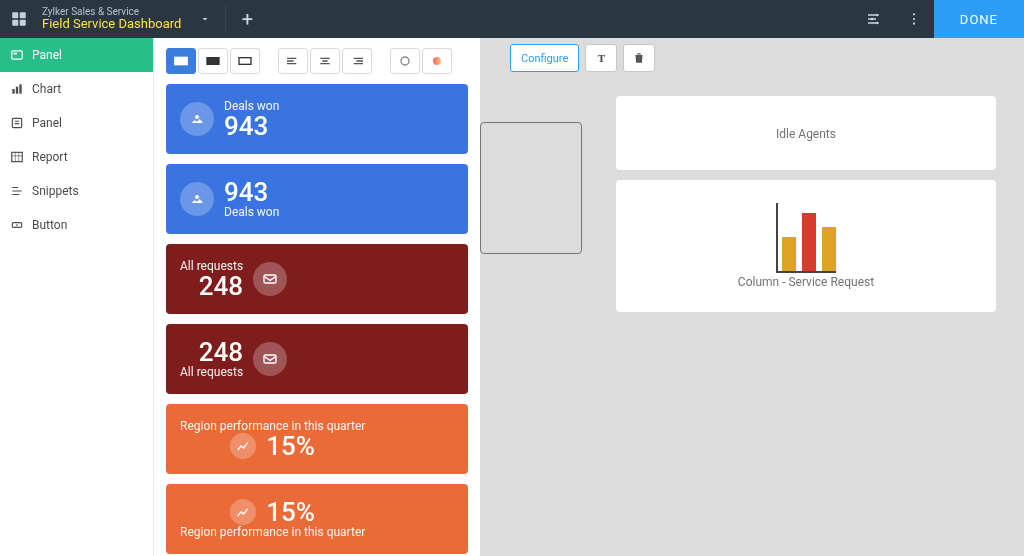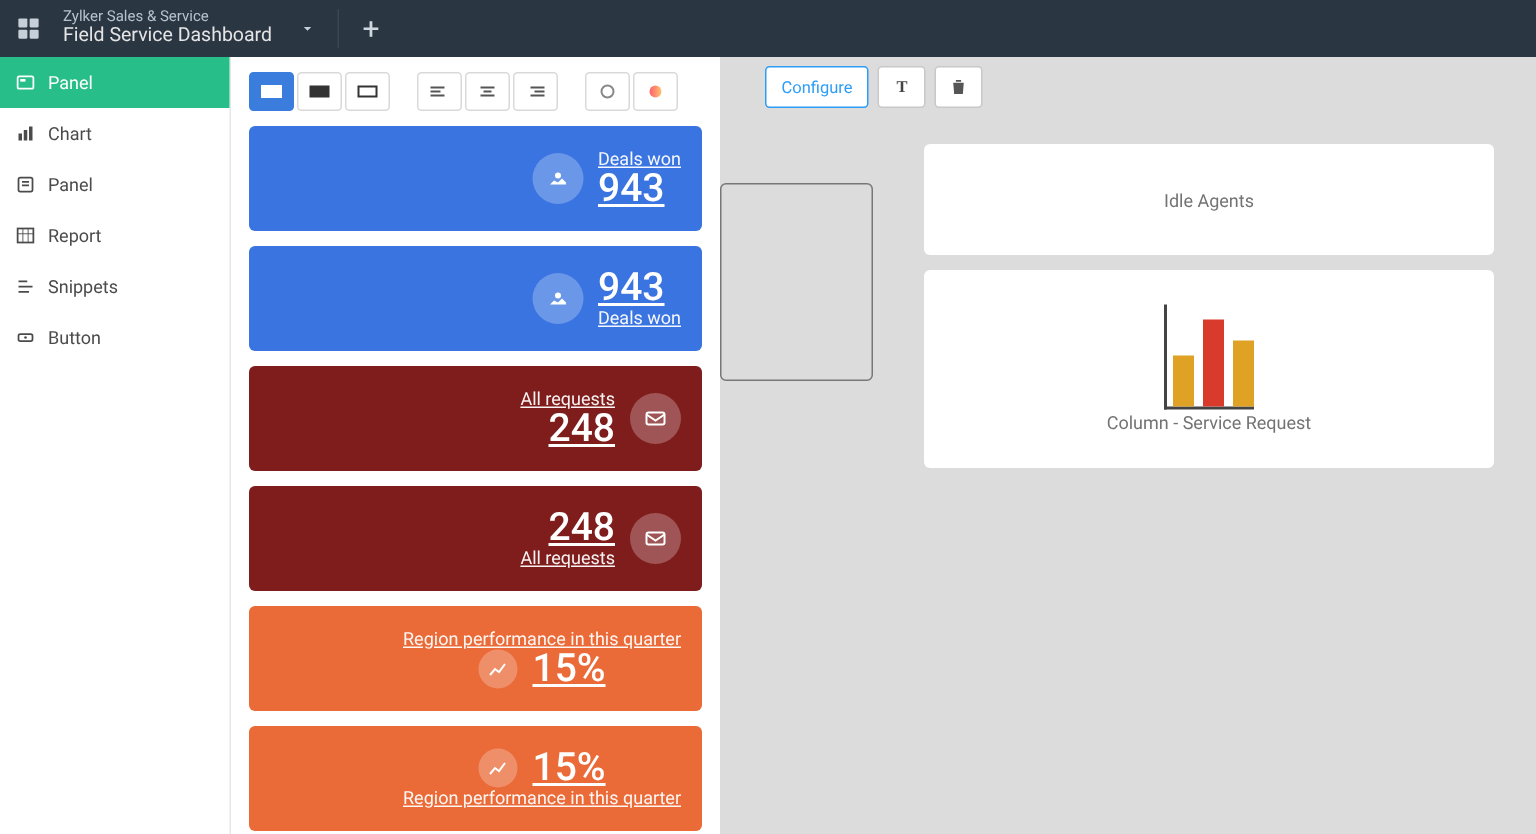--- a/index.html
+++ b/index.html
@@ -5,21 +5,21 @@
   * { box-sizing: border-box; margin: 0; padding: 0; font-family: -apple-system, BlinkMacSystemFont, "Segoe UI", Roboto, sans-serif; }
   html, body { width: 1024px; height: 556px; overflow: hidden; background: #e5e5e5; }
 
   
   .topbar { height: 38px; background: #2b3643; display: flex; align-items: center; color: #fff; }
   .topbar-left { display: flex; align-items: center; height: 100%; }
   .dash-icon { width: 38px; height: 38px; display:flex; align-items:center; justify-content:center; }
   .dash-icon svg { width: 18px; height: 18px; fill: #c7d0d9; }
   .titleblock { padding: 2px 10px 2px 4px; line-height: 1.1; }
   .titleblock .org { font-size: 10px; color: #b6c2cc; }
-  .titleblock .dash { font-size: 13px; color: #e5e5e5; }
+  .titleblock .dash { font-size: 13px; color: #fde047; }
   .chev { width: 28px; height: 28px; display:flex; align-items:center; justify-content:center; cursor:pointer; }
   .chev svg { width: 12px; height: 12px; fill: #c7d0d9; }
   .vline { width:1px; height:26px; background:#3a4653; margin: 0 6px; }
   .plus-btn { width: 30px; height: 30px; display:flex; align-items:center; justify-content:center; cursor:pointer; font-size: 20px; color:#cfd8df; }
   .topbar-spacer { flex: 1; }
   .top-right { display:flex; align-items: stretch; height: 100%; }
   .top-iconbtn { width: 40px; display:flex; align-items:center; justify-content:center; cursor:pointer; color:#cfd8df; }
   .top-iconbtn svg { width: 16px; height: 16px; fill: #cfd8df; }
   .done-btn { background:#2d9df5; color:#fff; padding: 0 26px; display:flex; align-items:center; font-size:13px; letter-spacing:1px; cursor:pointer; }
 
@@ -34,21 +34,21 @@
   
   .library { width: 326px; background:#fff; padding: 10px 12px; display:flex; flex-direction:column; gap:10px; overflow-y:auto; }
   .lib-toolbar { display:flex; gap:6px; align-items:center; }
   .lib-tgroup { display:flex; gap:2px; }
   .lib-btn { width:30px; height:26px; border:1px solid #d9d9d9; background:#fff; display:flex; align-items:center; justify-content:center; border-radius:3px; cursor:pointer; }
   .lib-btn.active { background:#3b7ddd; border-color:#3b7ddd; }
   .lib-btn svg { width:16px; height:12px; }
   .lib-btn.active svg * { fill:#fff; stroke:#fff; }
   .lib-tspacer { width:6px; }
 
-  .card { border-radius:4px; color:#fff; min-height:70px; display:flex; align-items:center; justify-content:flex-end; padding:10px 14px;text-decoration:underline; }
+  .card { border-radius:4px; color:#fff; min-height:70px; display:flex; align-items:center; justify-content:flex-start; padding:10px 14px; }
   .card.blue { background:#3a74e0; }
   .card.green { background:#7f1d1d; }
   .card.orange { background:#ea6a38; }
   .c-col { display:flex; flex-direction:column; align-items:center; }
   .c-row { display:flex; align-items:center; gap:10px; }
   .big { font-size:26px; font-weight:500; line-height:1; }
   .lbl { font-size:12px; opacity:0.95; }
   .roundicon { width:34px; height:34px; border-radius:50%; background:rgba(255,255,255,0.25); display:flex; align-items:center; justify-content:center; }
   .roundicon svg { width:16px; height:16px; fill:#fff; }
 
@@ -86,20 +86,38 @@
     </div>
     <div class="chev">
       <svg viewBox="0 0 24 24">
           <path d="M7 10l5 5 5-5z"></path>
         </svg>
     </div>
     <div class="vline"></div>
     <div class="plus-btn">+</div>
   </div>
   <div class="topbar-spacer"></div>
+  <div class="top-right">
+    <div class="top-iconbtn">
+      <svg viewBox="0 0 24 24">
+          <path d="M3 6h12M3 12h12M3 18h12" stroke="#cfd8df" stroke-width="2" fill="none"></path>
+          <circle cx="17" cy="6" r="2"></circle>
+          <circle cx="9" cy="12" r="2"></circle>
+          <circle cx="17" cy="18" r="2"></circle>
+        </svg>
+    </div>
+    <div class="top-iconbtn">
+      <svg viewBox="0 0 24 24">
+          <circle cx="12" cy="5" r="1.6"></circle>
+          <circle cx="12" cy="12" r="1.6"></circle>
+          <circle cx="12" cy="19" r="1.6"></circle>
+        </svg>
+    </div>
+    <div class="done-btn">DONE</div>
+  </div>
 </div>
 
 <div class="app">
 
   <div class="sidebar">
     <div class="side-item active">
       <svg viewBox="0 0 24 24">
           <rect x="3" y="5" width="18" height="14" rx="2" fill="none" stroke="currentColor" stroke-width="2"></rect>
           <rect x="6" y="8" width="6" height="3"></rect>
         </svg>

